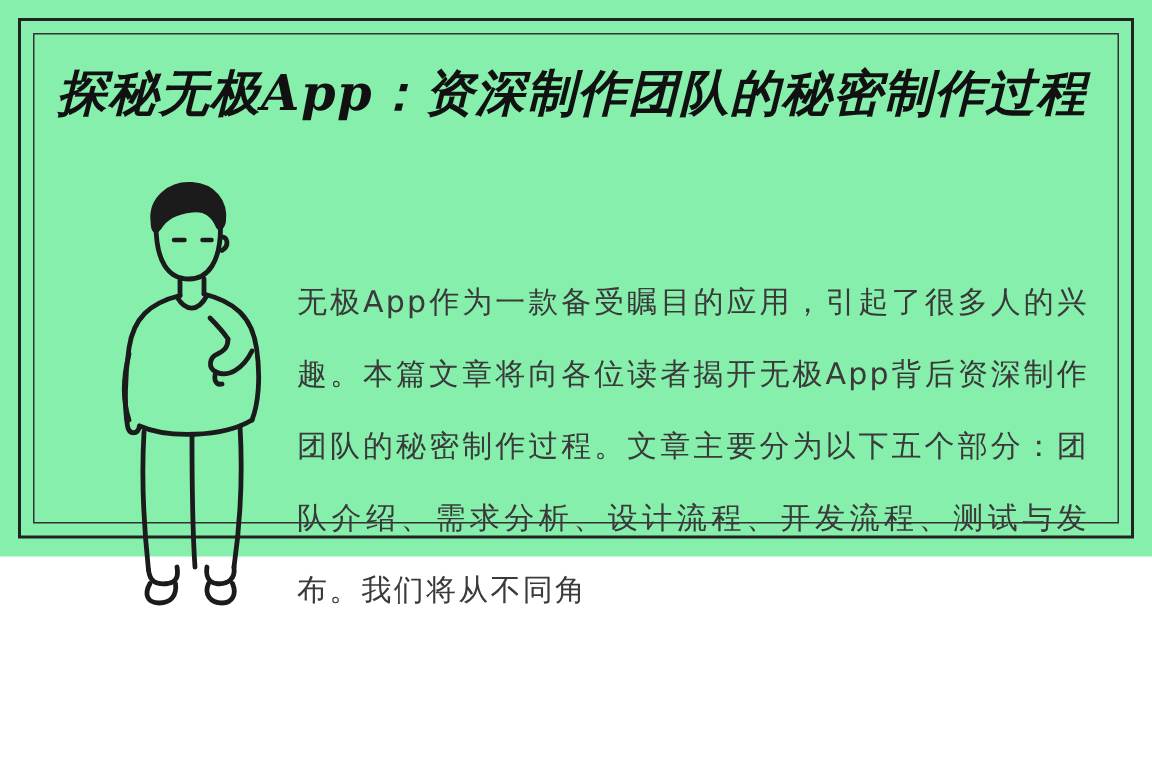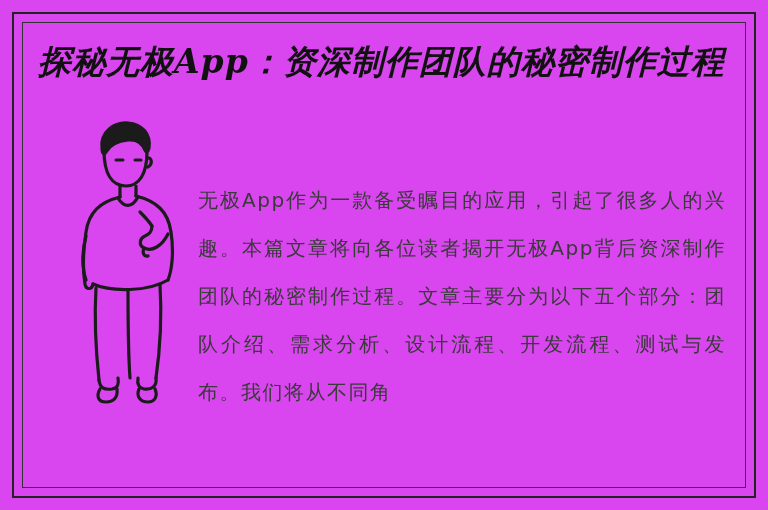--- a/index.html
+++ b/index.html
@@ -9,22 +9,22 @@
   body {
     width: 768px;
     height: 510px;
     background: #ffffff;
     font-family: "Liberation Sans", sans-serif;
     overflow: hidden;
   }
   .page {
     position: relative;
     width: 768px;
-    height: 510px;
-    background: #d946ef;
+    height: 371px;
+    background: #86efac;
     box-sizing: border-box;
   }
   
   .frame-outer {
     position: absolute;
     left: 12px;
     top: 12px;
     right: 12px;
     bottom: 12px;
     border: 2px solid #222222;

